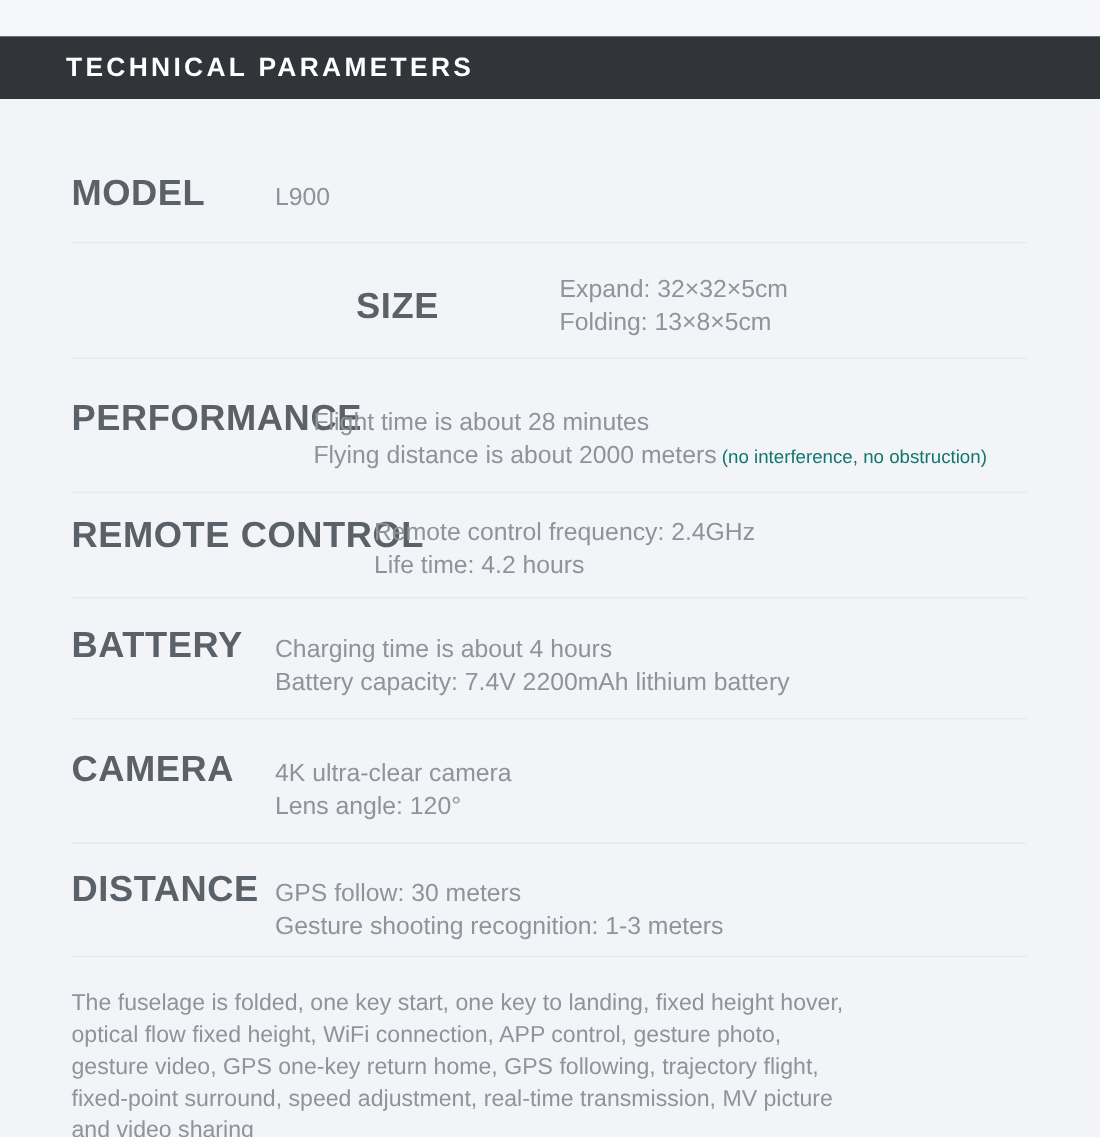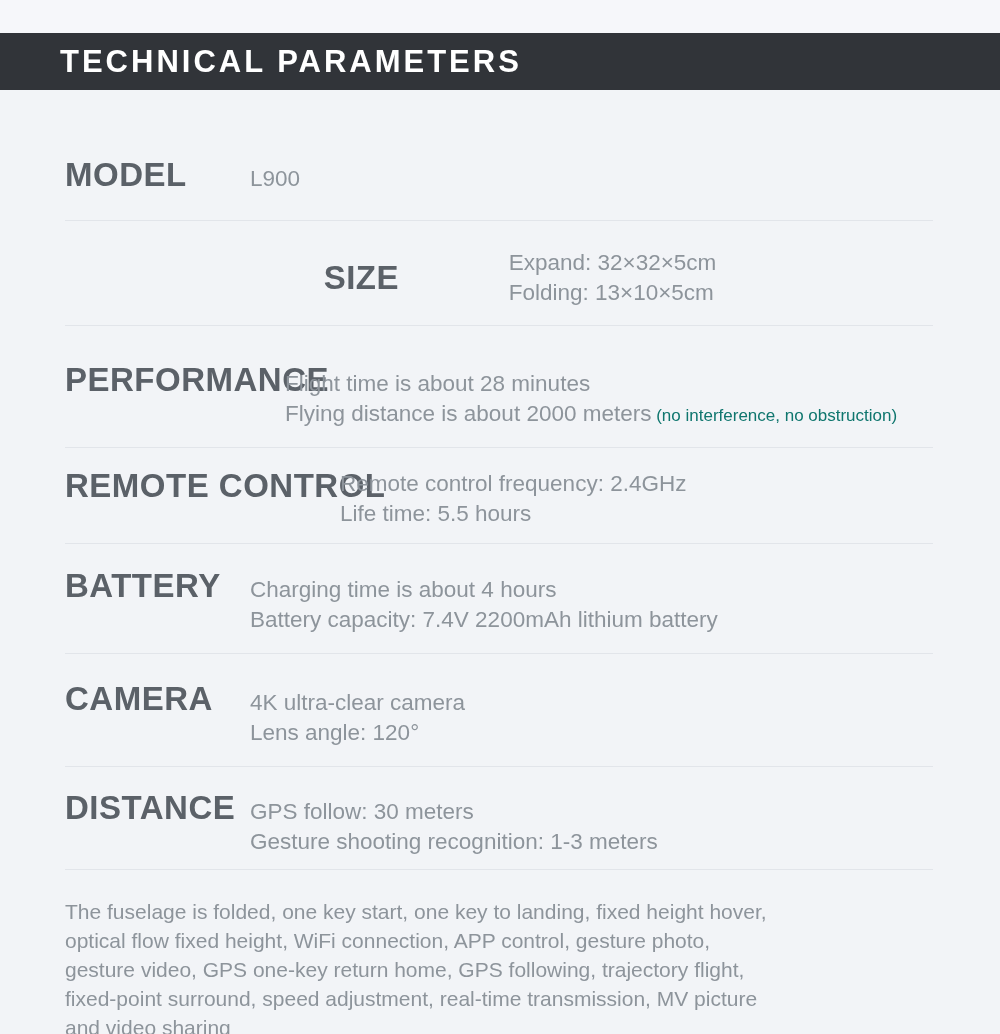--- a/index.html
+++ b/index.html
@@ -12,21 +12,21 @@
   }
   .top-strip { height:33px; background:#f6f7fa; }
   .header-bar {
     height:57px;
     background:#313439;
     display:flex;
     align-items:center;
   }
   .header-title {
     color:#ffffff;
-    font-size:31px;
+    font-size:24px;
     font-weight:700;
     letter-spacing:3px;
     padding-left:60px;
     white-space:nowrap;
   }
   .specs { width:1000px; }
   .row {
     display:flex;
     align-items:baseline;
     padding-left:65px;
@@ -84,39 +84,39 @@
     <div class="values">
         <div class="value-line">L900</div>
       </div>
   </div>
   <div class="divider"></div>
 
   <div class="row size">
     <div class="label">SIZE</div>
     <div class="values">
         <div class="value-line">Expand: 32×32×5cm</div>
-        <div class="value-line">Folding: 13×10×5cm</div>
+        <div class="value-line">Folding: 13×8×5cm</div>
       </div>
   </div>
   <div class="divider"></div>
 
   <div class="row performance">
     <div class="label">PERFORMANCE</div>
     <div class="values">
         <div class="value-line">Flight time is about 28 minutes</div>
         <div class="value-line">Flying distance is about 2000 meters<span class="note"> (no interference, no obstruction)</span></div>
       </div>
   </div>
   <div class="divider"></div>
 
   <div class="row remote-control">
     <div class="label">REMOTE CONTROL</div>
     <div class="values">
         <div class="value-line">Remote control frequency: 2.4GHz</div>
-        <div class="value-line">Life time: 5.5 hours</div>
+        <div class="value-line">Life time: 4.2 hours</div>
       </div>
   </div>
   <div class="divider"></div>
 
   <div class="row battery">
     <div class="label">BATTERY</div>
     <div class="values">
         <div class="value-line">Charging time is about 4 hours</div>
         <div class="value-line">Battery capacity: 7.4V 2200mAh lithium battery</div>
       </div>

